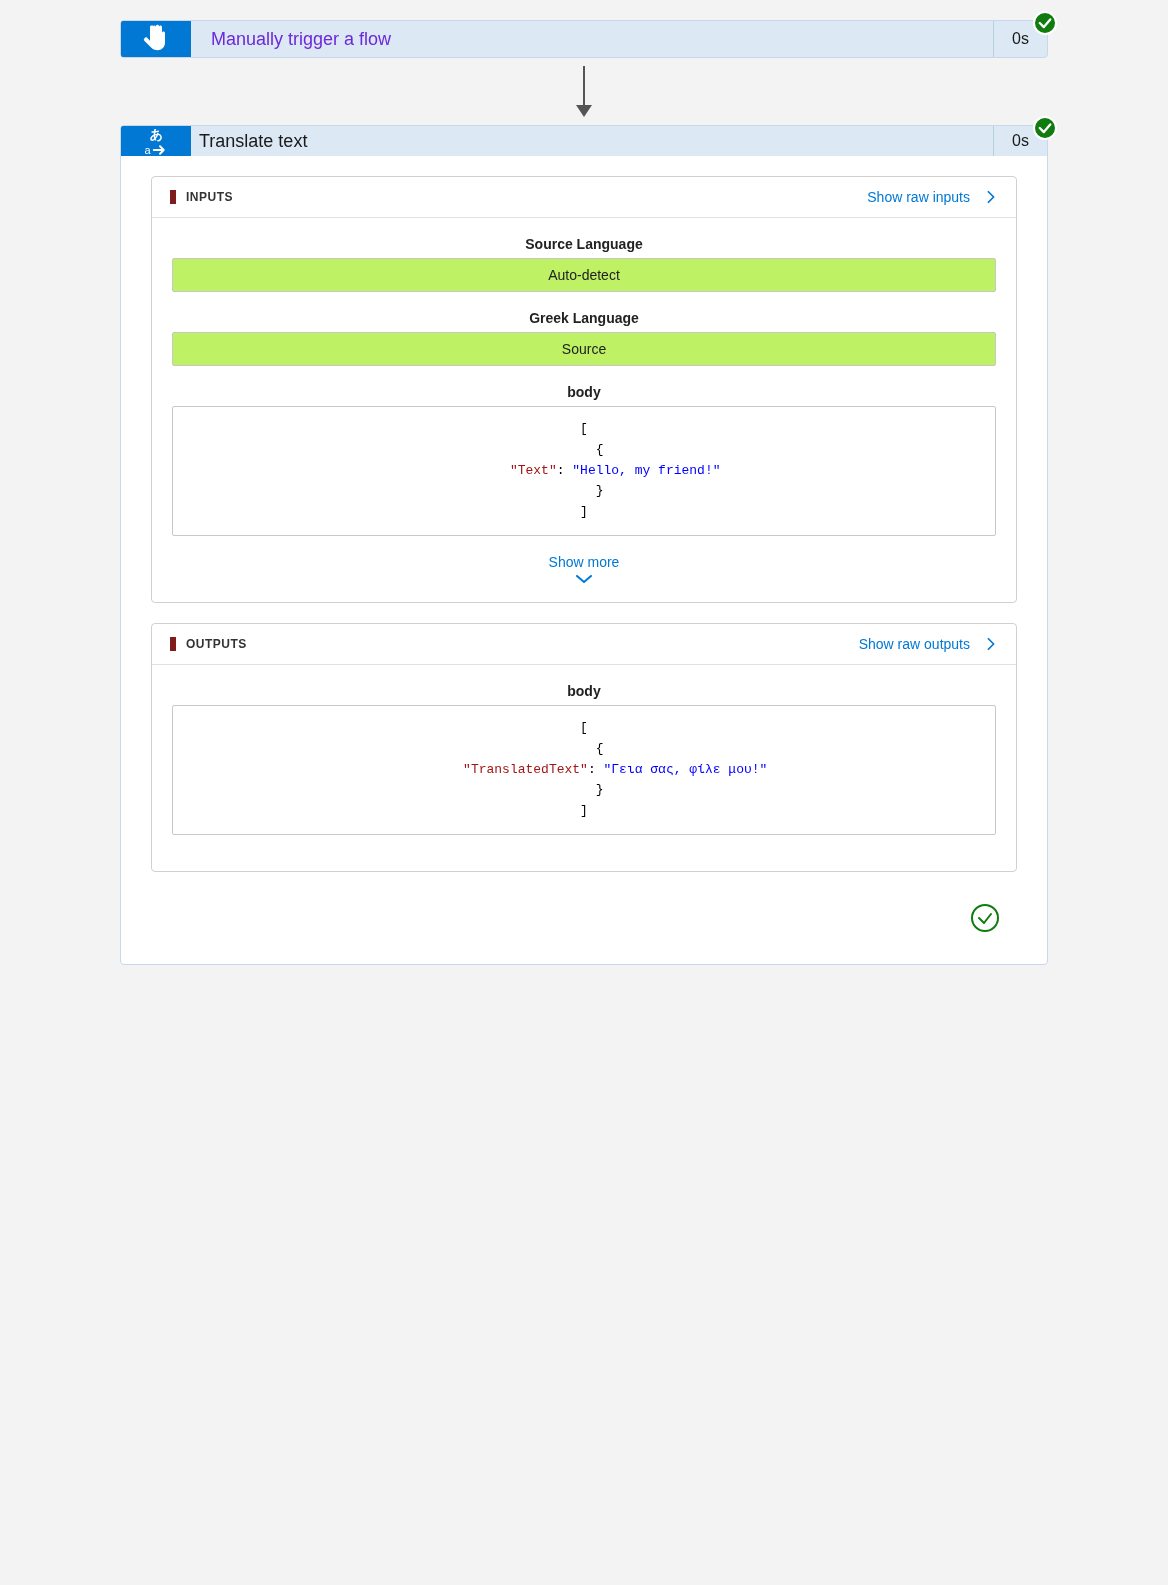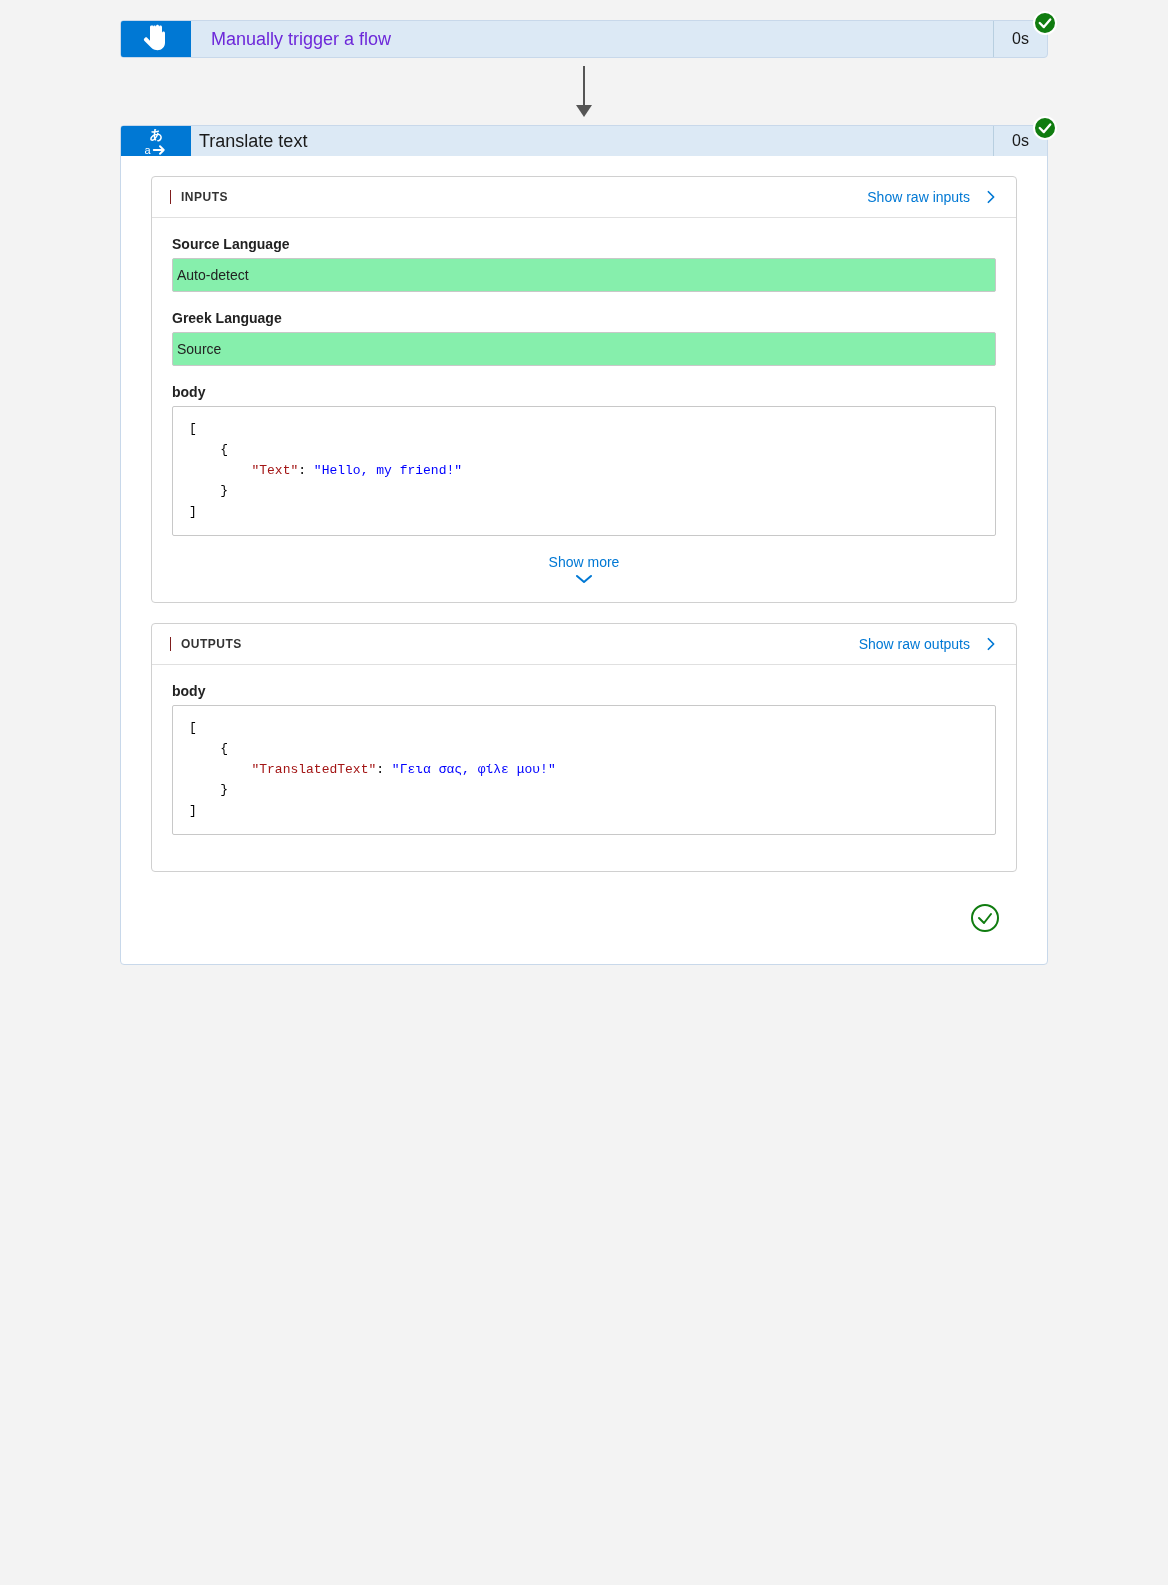--- a/index.html
+++ b/index.html
@@ -156,58 +156,59 @@
       align-items: center;
       justify-content: space-between;
       padding: 12px 18px;
       border-bottom: 1px solid #e0e0e0;
     }
     .section-label {
       font-size: 12px;
       font-weight: 700;
       color: #333;
       letter-spacing: 0.5px;
-      border-left: 1px solid #7f1d1d;
+      border-left: 6px solid #7f1d1d;
       padding-left: 10px;
     }
     .show-raw-link {
       display: flex;
       align-items: center;
       gap: 14px;
       color: #0078d4;
       font-size: 14px;
       cursor: pointer;
       text-decoration: none;
     }
     .show-raw-link svg {
       fill: #0078d4;
       width: 14px;
       height: 14px;
     }
     .section-body {
       padding: 18px 20px;
+      text-align: center;
     }
 
     
     .field-group {
       margin-bottom: 18px;
     }
     .field-label {
       font-size: 14px;
       font-weight: 600;
       color: #222;
       margin-bottom: 6px;
     }
     .field-value {
       border: 1px solid #c8c8c8;
       border-radius: 2px;
       padding: 8px 4px;
       font-size: 14px;
       color: #222;
-      background: #86efac;
+      background: #bef264;
     }
 
     
     .code-block {
       border: 1px solid #c8c8c8;
       border-radius: 2px;
       padding: 12px 16px;
       font-family: 'Courier New', Consolas, monospace;
       font-size: 13px;
       background: #fff;

